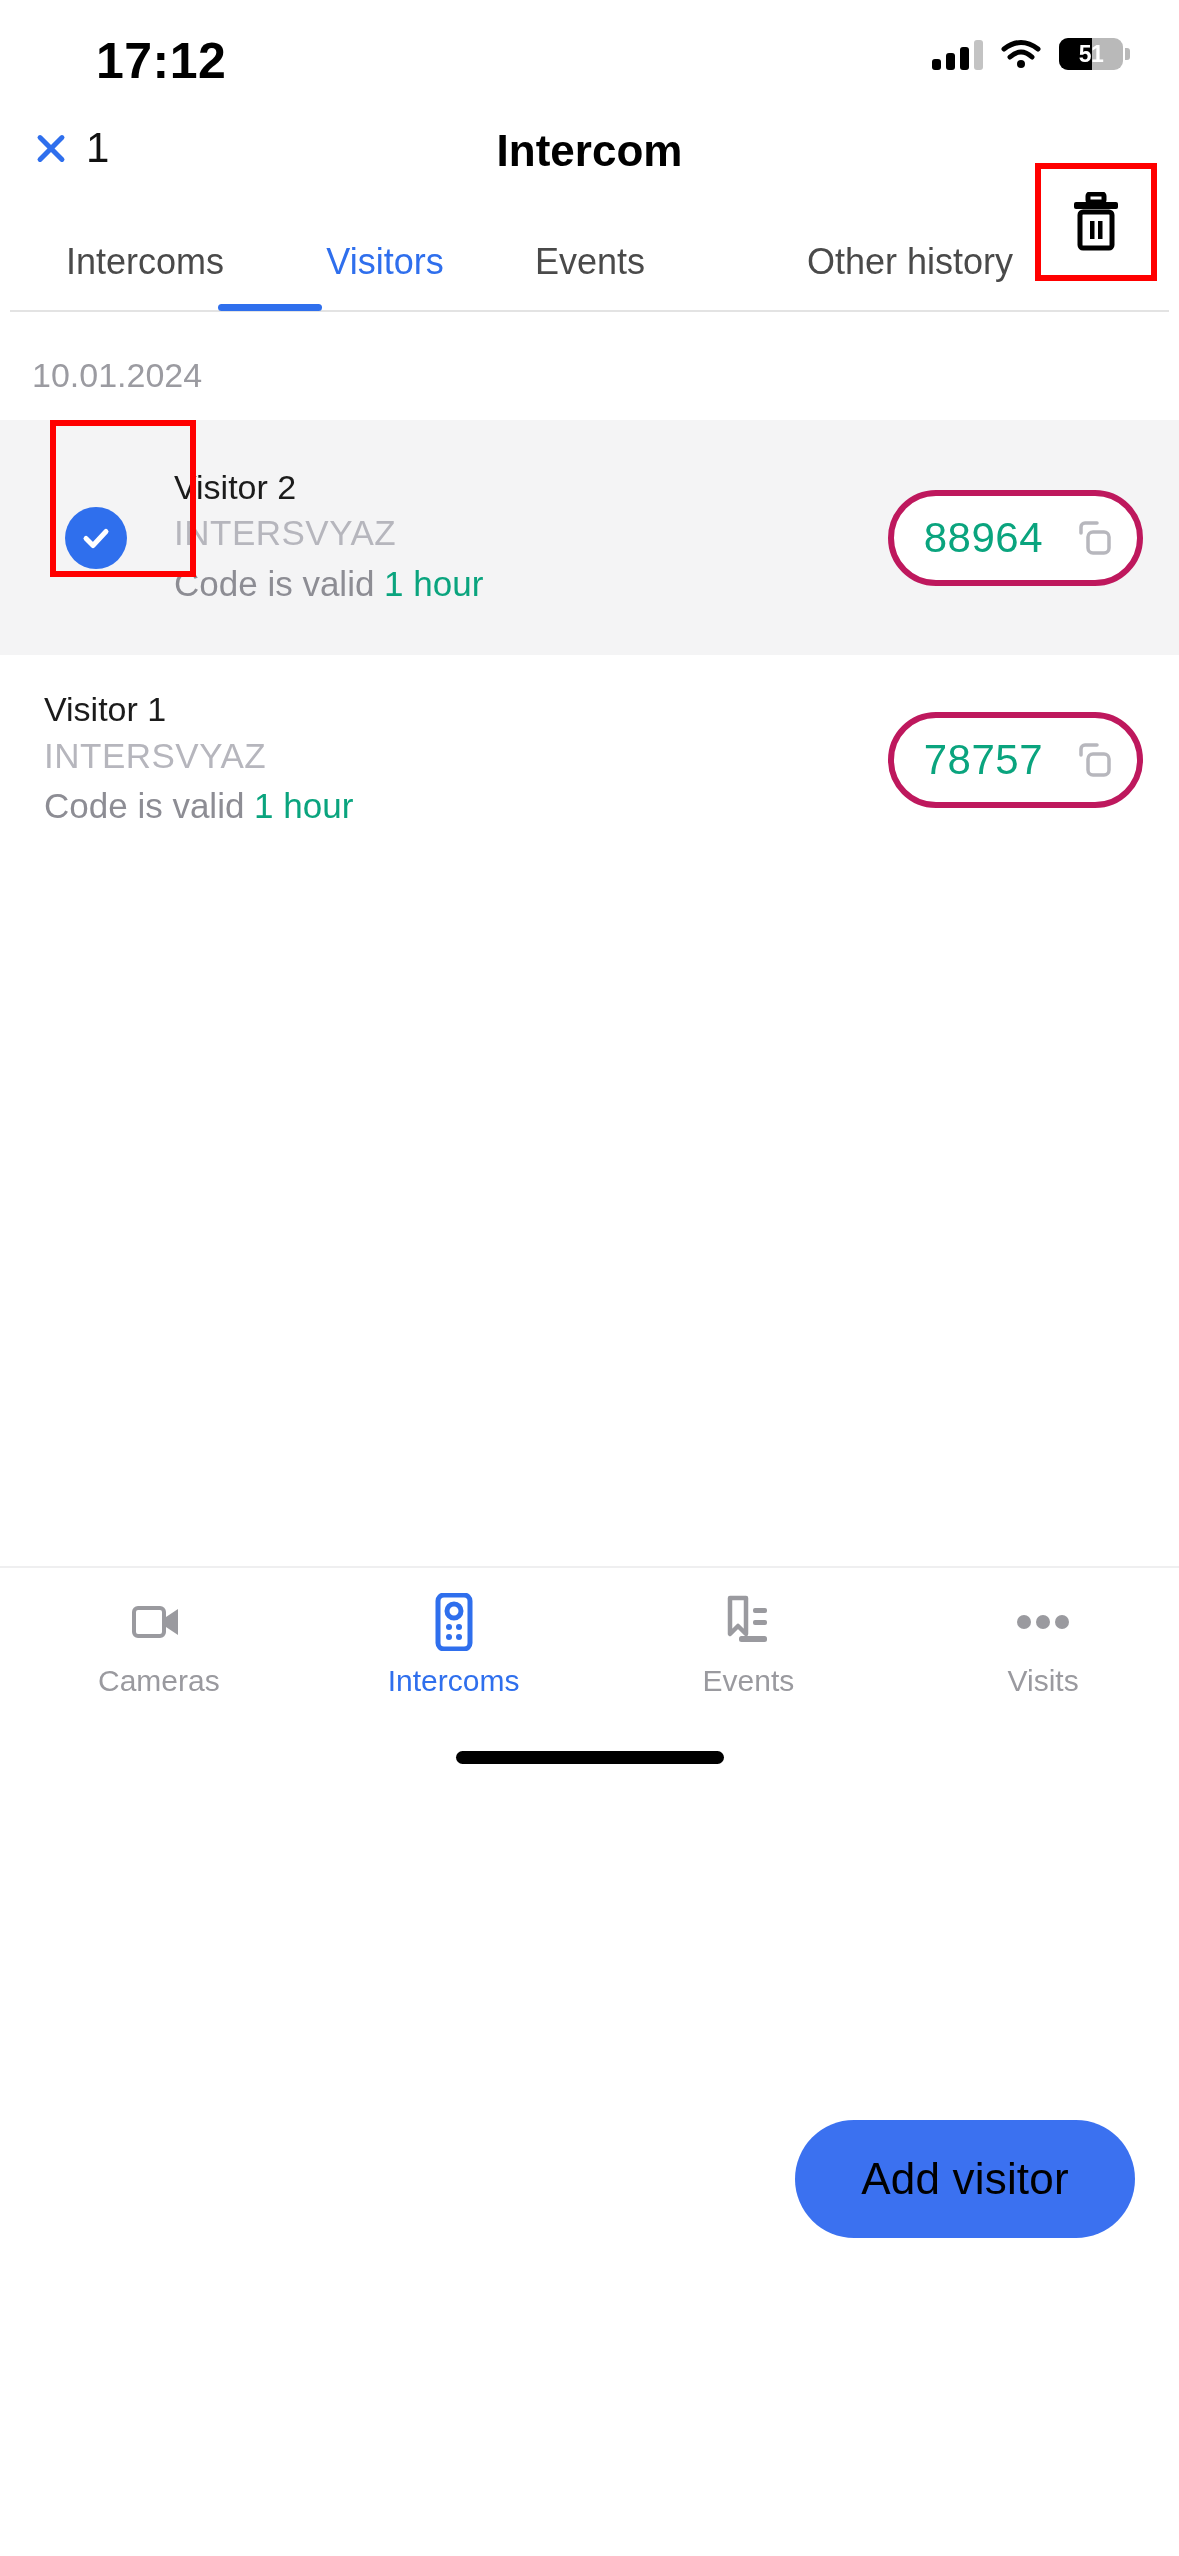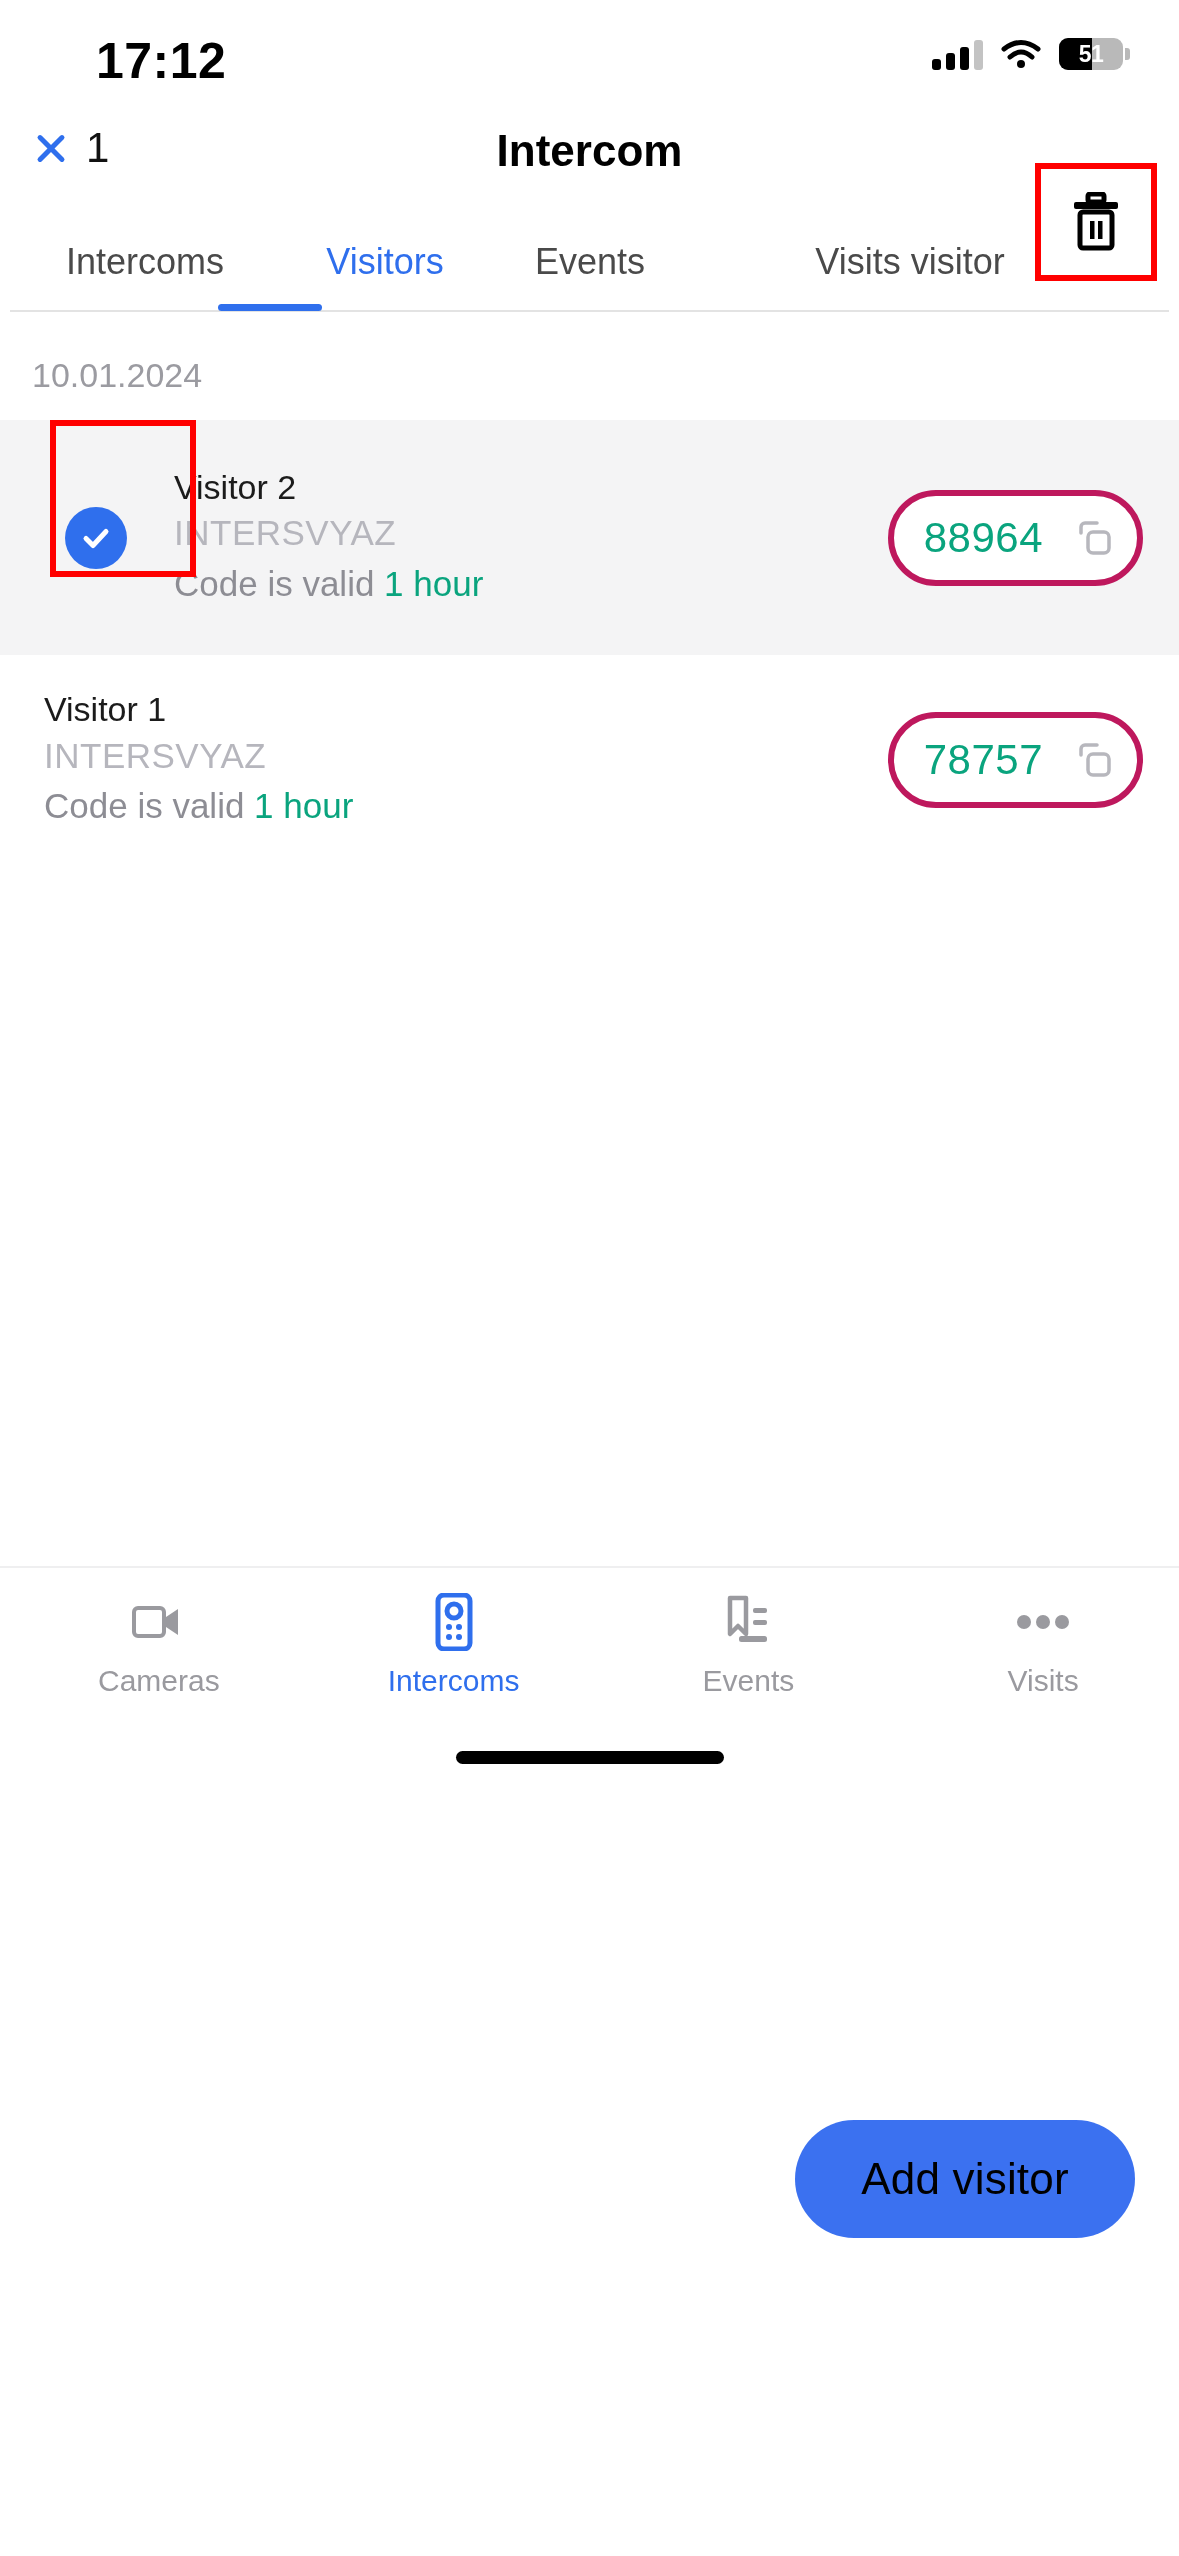--- a/index.html
+++ b/index.html
@@ -224,21 +224,21 @@
         </svg>
       </span>
     </div>
   </div>
 
   <div class="tabs">
     <div class="tabs-inner">
       <div class="tab t0">Intercoms</div>
       <div class="tab t1">Visitors</div>
       <div class="tab t2">Events</div>
-      <div class="tab t3">Visits visitor</div>
+      <div class="tab t3">Other history</div>
     </div>
     <div class="tabs-divider"></div>
     <div class="tab-underline"></div>
   </div>
 
   <div class="list">
 
     <div class="date-head">10.01.2024</div>
 
     <div class="row selected">

